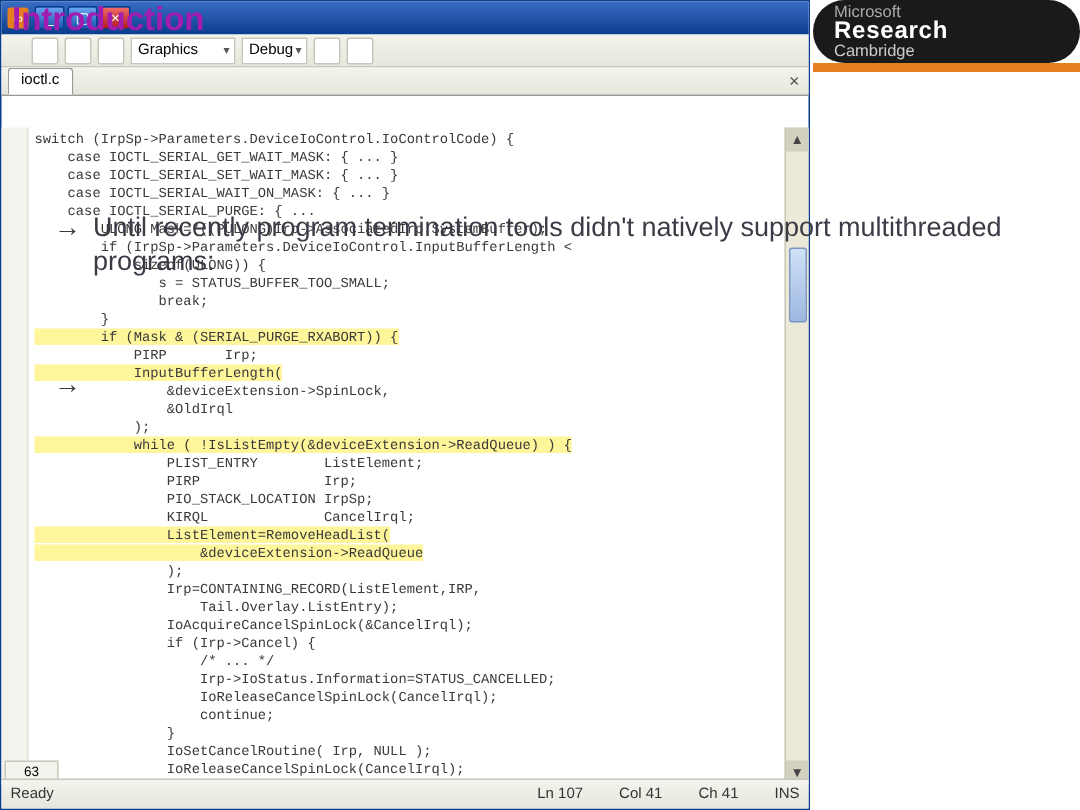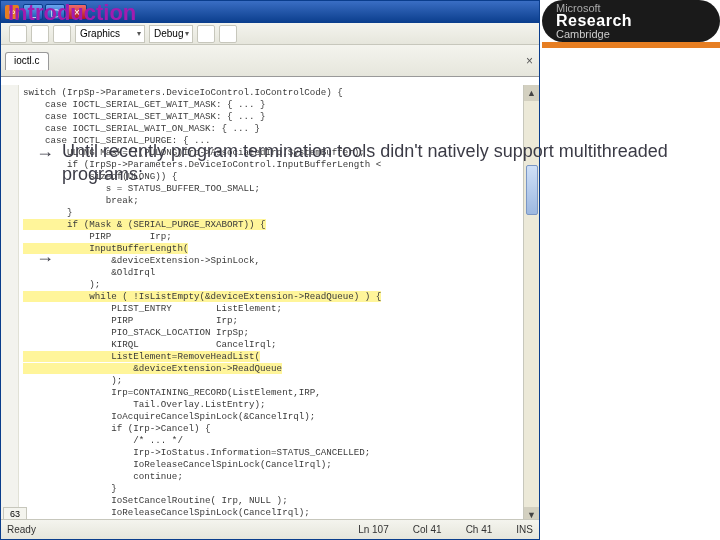--- a/index.html
+++ b/index.html
@@ -10,41 +10,41 @@
   .titlebar { height: 22px; background: linear-gradient(#3a6ec4, #0a3d8c); display: flex; align-items: center; padding: 0 4px; color: #fff; font-size: 11px; }
   .titlebar .app-icon { width: 14px; height: 14px; background: #e67e22; border-radius: 2px; margin-right: 4px; display:flex;align-items:center;justify-content:center;font-size:9px;color:#fff; }
   .titlebar .title-text { flex: 1; white-space: nowrap; overflow: hidden; }
   .win-btns { display: flex; gap: 2px; }
   .win-btn { width: 20px; height: 16px; background: linear-gradient(#6aa6f0,#1a54b0); border: 1px solid #0a3d8c; border-radius: 2px; color:#fff; font-size:10px; display:flex;align-items:center;justify-content:center; }
   .win-btn.close { background: linear-gradient(#f06a6a,#b01a1a); }
 
   .menubar { height: 20px; background: linear-gradient(#f4f4ee,#e6e6dc); display: flex; align-items: center; padding: 0 4px; gap: 12px; font-size: 11px; color: #333; border-bottom: 1px solid #c7c7bc; }
   .menubar .menu-item { cursor: default; }
 
-  .toolbar { height: 22px; background: linear-gradient(#f4f4ee,#e6e6dc); border-bottom: 1px solid #c7c7bc; display:flex; align-items:center; padding:0 8px; gap:4px; }
+  .toolbar { height: 22px; background: linear-gradient(#f4f4ee,#e6e6dc); border-bottom: 1px solid #c7c7bc; display:flex; align-items:center; padding:0 20px; gap:4px; }
   .toolbar .btn { width:18px; height:18px; border:1px solid #c7c7bc; background:#fff; border-radius:2px; }
   .toolbar .dd { height:18px; border:1px solid #c7c7bc; background:#fff; font-size:10px; display:flex;align-items:center; padding:0 14px 0 4px; position:relative; }
   .toolbar .dd::after { content:"▾"; position:absolute; right:3px; font-size:8px; color:#555; }
 
-  .doc-tab-row { height: 32px; background: linear-gradient(#f4f4ee,#e6e6dc); display:flex; align-items:center; padding-left:4px; border-bottom:1px solid #999; }
+  .doc-tab-row { height: 19px; background: linear-gradient(#f4f4ee,#e6e6dc); display:flex; align-items:flex-start; padding-left:4px; border-bottom:1px solid #999; }
   .doc-tab { background:#fff; border:1px solid #999; border-bottom:none; height:18px; padding:2px 8px 0 8px; font-size:10px; border-radius:3px 3px 0 0; }
   .doc-tab-close { margin-left:auto; padding-right:6px; font-size:12px; color:#555; align-self:center; }
 
   .editor-wrap { position:absolute; top:84px; bottom:16px; left:0; right:0; display:flex; }
   .gutter { width:18px; background:#f3f3ee; border-right:1px solid #e1e1d6; }
   .editor { flex:1; padding:2px 4px; font-family:"Courier New",monospace; font-size:9.2px; line-height:12px; color:#3a3a3a; white-space:pre; overflow:hidden; }
   .editor .hl2 { background: #fff59a; display:inline;margin-top:26px; }
   .scrollbar { width:16px; background:#ece9d8; border-left:1px solid #c7c7bc; position:relative; }
   .scroll-up, .scroll-down { height:16px; background:#d3d0c0; text-align:center; font-size:9px; line-height:16px; color:#444; }
   .scroll-down { position:absolute; bottom:0; width:100%; }
   .scroll-thumb { position:absolute; top:80px; left:2px; width:12px; height:50px; background:linear-gradient(#cfe0f7,#9db8e0); border:1px solid #7a96c4; border-radius:2px; }
 
   .statusbar { position:absolute; bottom:0; left:0; right:0; height:20px; background:linear-gradient(#f4f4ee,#e6e6dc); border-top:1px solid #c7c7bc; display:flex; align-items:center; font-size:10px; color:#333; padding:0 6px; gap:24px; }
   .statusbar .fill { flex:1; }
-  .passage { position:absolute; left:2px; bottom:18px; width:24px; height:14px; background:#f4f4ee; border:1px solid #c7c7bc; font-size:9px; display:flex;align-items:center;justify-content:center; }
+  .passage { position:absolute; left:2px; bottom:18px; width:36px; height:14px; background:#f4f4ee; border:1px solid #c7c7bc; font-size:9px; display:flex;align-items:center;justify-content:center; }
 
   
   .brand { position:absolute; right:0; top:0; width:178px; height:42px; background:#1a1a1a; color:#ccc; display:flex; flex-direction:column; align-items:flex-start; justify-content:center; padding-left:14px;border-radius:21px; }
   .brand .ms { font-size:11px; color:#aaa; }
   .brand .rs { font-size:16px; color:#fff; font-weight:bold; letter-spacing:0.5px; margin-top:-2px; }
   .brand .cb { font-size:11px; color:#ccc; margin-top:-2px; }
   .orange-bar { position:absolute; right:0; top:42px; width:178px; height:6px; background:#e67e22; }
 
   .slide-title { position:absolute; left:8px; top:0px; font-size:22px; font-weight:600; color:#a21caf; z-index:5; }
 

